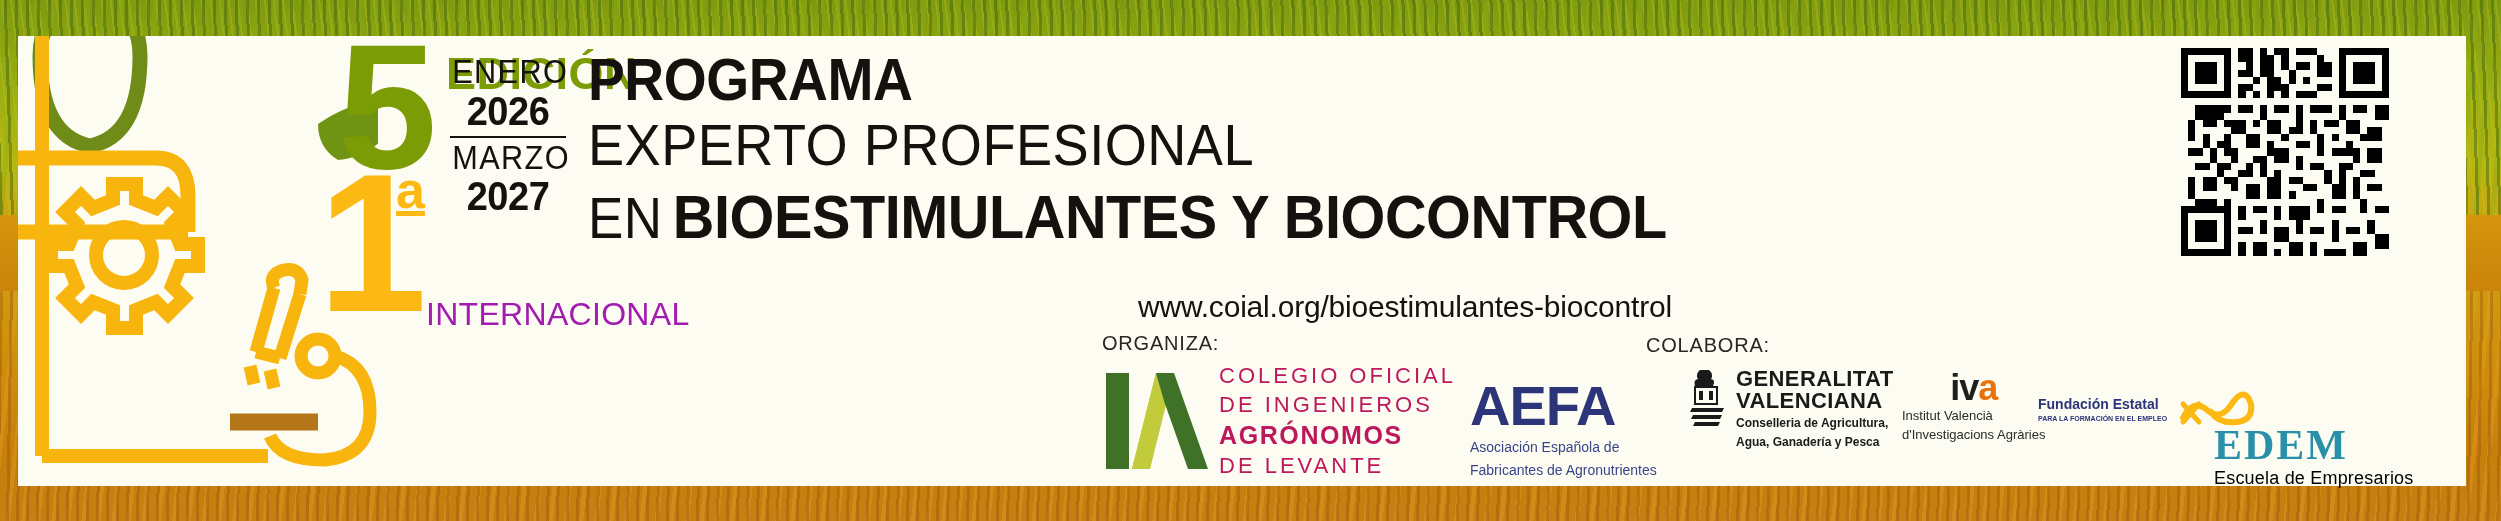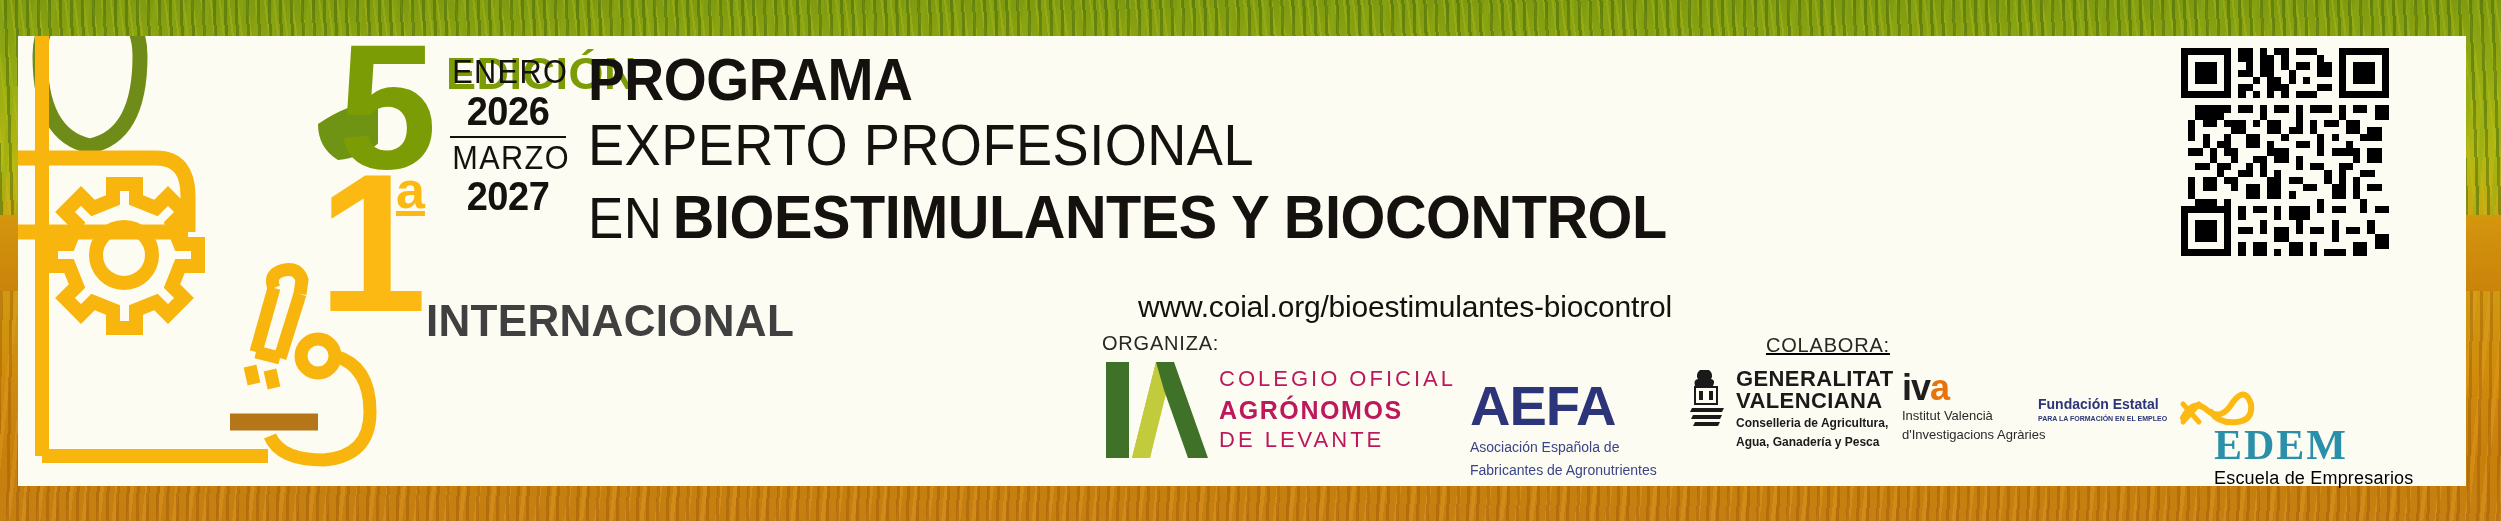--- a/index.html
+++ b/index.html
@@ -98,22 +98,22 @@
   }
   .ord-a {
     position: absolute; left: 78px; top: 14px;
     font-size: 52px; font-weight: bold;
     color: #fcb913;
     text-decoration: underline;
     text-underline-offset: 3px;
   }
   .internacional {
     position: absolute; left: 108px; top: 150px;
-    font-size: 44px; font-weight: bold;
-    color: #404040; letter-spacing: 0.3px;
+    font-size: 32px; font-weight: normal;
+    color: #a21caf; letter-spacing: 0.3px;
     white-space: nowrap;
   }
 
   
   .dates {
     position: absolute; left: 430px; top: 18px;
     width: 120px; text-align: center;
   }
   .d-month {
     font-size: 33px; font-weight: 300; color: #14110f;
@@ -173,21 +173,21 @@
   .logos {
     position: absolute; left: 0; top: 296px;
     width: 2448px; height: 154px;
   }
   .lbl {
     font-size: 20px; font-weight: 500; color: #2a2622;
     letter-spacing: 0.8px;
   }
 
   .organiza-wrap { position: absolute; left: 1084px; top: 0px; }
-  .colabora-wrap { position: absolute; left: 1748px; top: 2px; text-decoration: underline; }
+  .colabora-wrap { position: absolute; left: 1628px; top: 2px; }
 
   
   .coial { position: absolute; left: 1086px; top: 30px; display: flex; align-items: center; }
   .coial-text {
     margin-left: 7px; text-align: left;
     color: #be185d; line-height: 1.30;
   }
   .coial-text .l1, .coial-text .l2, .coial-text .l4 {
     font-size: 22px; font-weight: 400; letter-spacing: 3.0px;
   }
@@ -201,21 +201,21 @@
   .aefa-sub { font-size: 14px; color: #3a4489; line-height: 1.25; margin-top: 5px; }
 
   
   .gva { position: absolute; left: 1668px; top: 36px; display: flex; align-items: flex-start; }
   .gva-text { margin-left: 8px; }
   .gva-t1 { font-size: 22px; font-weight: bold; color: #1a1a1a; line-height: 1.0; letter-spacing: 0.4px; }
   .gva-t2 { font-size: 12px; font-weight: bold; color: #1a1a1a; line-height: 1.25; margin-top: 4px; }
 
   
   .ivia { position: absolute; left: 1884px; top: 38px; }
-  .ivia-mark { font-size: 36px; font-weight: bold; color: #1f1f1f; line-height: 1; letter-spacing: -1px; }
+  .ivia-mark { font-size: 36px; font-weight: bold; color: #1f1f1f; line-height: 1; letter-spacing: -1px; text-align: center; }
   .ivia-mark .a { color: #e8720c; }
   .ivia-sub { font-size: 13px; color: #2a2a2a; line-height: 1.28; margin-top: 2px; }
 
   
   .fund { position: absolute; left: 2020px; top: 56px; display: flex; align-items: center; }
   .fund-text { text-align: left; }
   .fund-t1 { font-size: 14px; font-weight: bold; color: #2c3579; line-height: 1.1; }
   .fund-t2 { font-size: 7px; font-weight: bold; color: #2c3579; line-height: 1.2; margin-top: 2px; }
 
   
@@ -464,20 +464,21 @@
 
       <div class="coial">
         <svg width="108" height="96" viewBox="0 0 108 96">
           <rect x="2" y="0" width="23" height="96" fill="#3f7128"></rect>
           <polygon points="28,96 52,0 70,0 46,96" fill="#c2cb3b"></polygon>
           <polygon points="52,0 70,0 104,96 84,96 60,28 52,28" fill="#3f7128"></polygon>
           <polygon points="52,0 60,28 46,96 28,96" fill="#c2cb3b"></polygon>
         </svg>
         <div class="coial-text">
           <div class="l1">COLEGIO OFICIAL</div>
+          <div class="l2">DE INGENIEROS</div>
           <div class="l3">AGRÓNOMOS</div>
           <div class="l4">DE LEVANTE</div>
         </div>
       </div>
 
       <div class="aefa">
         <div class="aefa-mark">AEFA</div>
         <div class="aefa-sub">Asociación Española de</div>
         <div class="aefa-sub">Fabricantes de Agronutrientes</div>
       </div>

